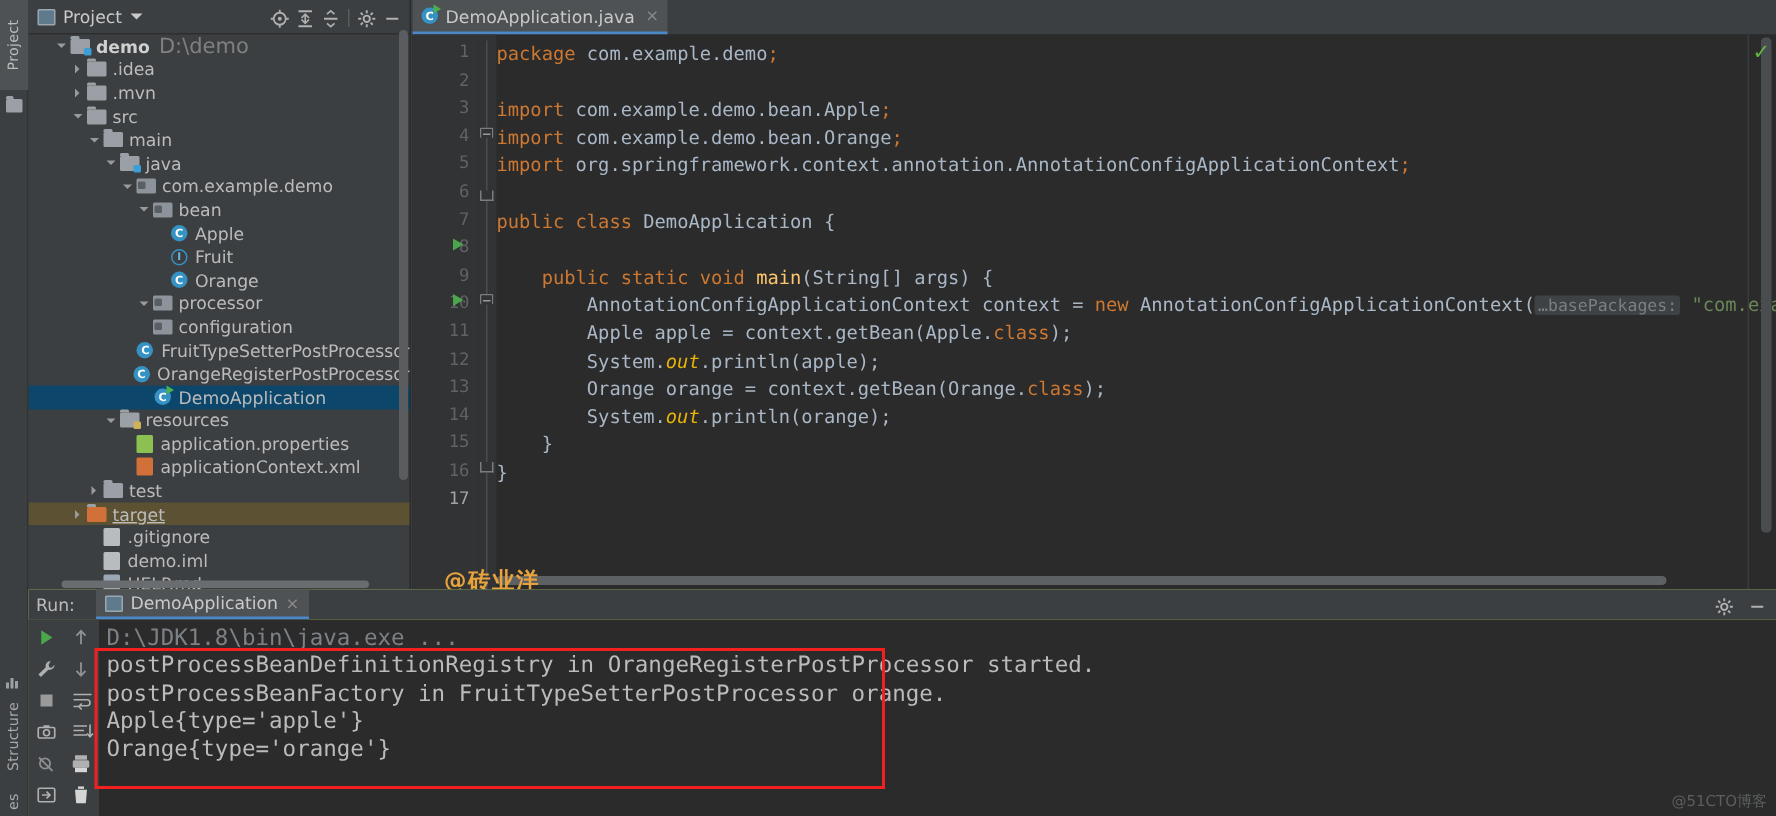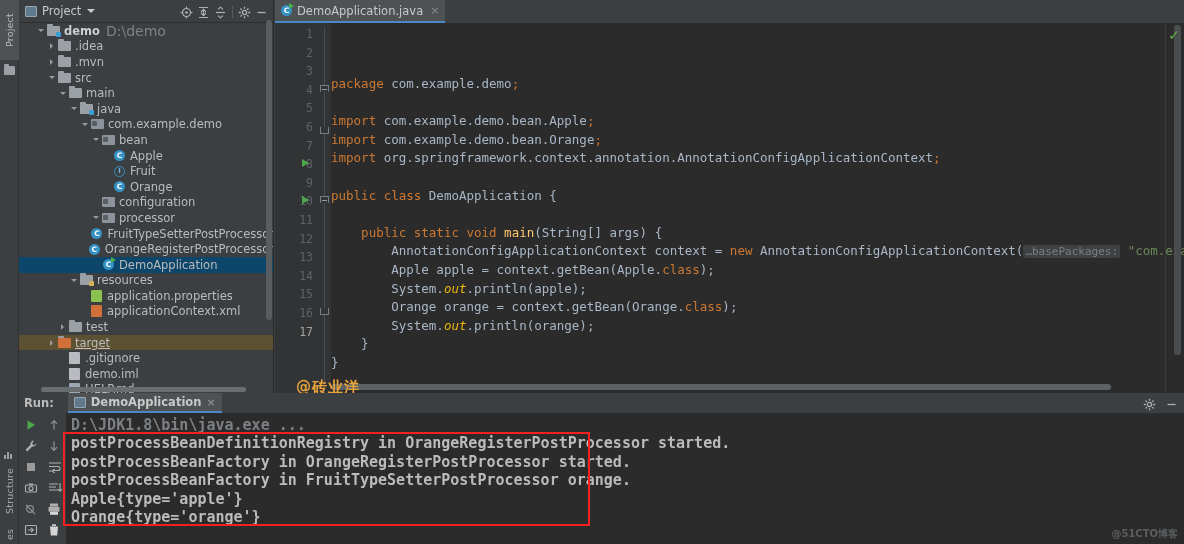--- a/index.html
+++ b/index.html
@@ -172,21 +172,21 @@
   .foldicon.open { border-radius:1px; }
   .foldicon.open:after {
     content:''; position:absolute; left:1px; top:3px; width:5px; height:1px; background:#9a9a9a;
   }
   .foldicon.down { border-bottom:0; height:7px; }
   .foldicon.up   { border-top:0; height:7px; }
 
   .code {
     position:absolute; left:56px; top:0; width:853px; height:100%;
     font-family:"DejaVu Sans Mono", monospace; font-size:12.5px;
-    white-space:pre; color:#a9b7c6;margin-top:48px;
+    white-space:pre; color:#a9b7c6;
   }
   .cl { position:absolute; left:0; height:18.6px; line-height:18.6px; }
   .kw { color:#cc7832; }
   .str { color:#6a8759; }
   .fld { color:#eab308; font-style:italic; }
   .mth { color:#ffc66d; }
   .pln { color:#a9b7c6; }
   .hint {
     background:#3f4244; color:#7a7f82; font-size:11px; padding:0 2px; border-radius:2px;
   }
@@ -198,21 +198,21 @@
   .editor-vscroll { position:absolute; right:3px; top:2px; width:7px; height:330px; background:#4a4d4f; border-radius:3px; }
   .checkmark {
     position:absolute; right:4px; top:5px; color:#62b543; font-size:14px; line-height:1;
   }
   .watermark1 {
     position:absolute; left:21px; bottom:-4px; color:#e8a33d; font-size:15px;
     font-family:"DejaVu Sans", sans-serif; font-weight:bold; letter-spacing:1px;
   }
 
   
-  .runpanel { position:absolute; left:19px; top:393px; width:1165px; height:151px; background:#bef264;font-weight:bold; }
+  .runpanel { position:absolute; left:19px; top:393px; width:1165px; height:151px; background:#bef264; }
   .run-tabbar { height:20px; background:#3c3f41; display:flex; align-items:center; position:relative; }
   .run-label { color:#bbbbbb; font-size:11.5px; margin-left:5px; }
   .run-tab {
     margin-left:14px; height:20px; display:flex; align-items:center; gap:5px;
     padding:0 6px; background:#4e5254; border-bottom:2px solid #4a88c7; font-size:11.5px; color:#c9c9c9;
   }
   .run-tab .ricon {
     width:12px; height:11px; border:1.5px solid #9aa7b0; border-radius:1px; background:#5e7a8c;
   }
   .run-tab .rclose { color:#8a8a8a; font-size:11px; }
@@ -365,29 +365,29 @@
           <span class="tlabel">Fruit</span>
         </div>
         <div class="trow">
           <span style="display:inline-block;width:72px"></span>
           <span class="arrow"></span>
           <span class="ico cls">C</span>
           <span class="tlabel">Orange</span>
         </div>
         <div class="trow">
           <span style="display:inline-block;width:61px"></span>
+          <span class="arrow d"></span>
+          <span class="ico pkg"></span>
+          <span class="tlabel">processor</span>
+        </div>
+        <div class="trow">
+          <span style="display:inline-block;width:61px"></span>
           <span class="arrow"></span>
           <span class="ico pkg"></span>
           <span class="tlabel">configuration</span>
-        </div>
-        <div class="trow">
-          <span style="display:inline-block;width:61px"></span>
-          <span class="arrow d"></span>
-          <span class="ico pkg"></span>
-          <span class="tlabel">processor</span>
         </div>
         <div class="trow">
           <span style="display:inline-block;width:72px"></span>
           <span class="arrow"></span>
           <span class="ico cls">C</span>
           <span class="tlabel">FruitTypeSetterPostProcessor</span>
         </div>
         <div class="trow">
           <span style="display:inline-block;width:72px"></span>
           <span class="arrow"></span>
@@ -592,21 +592,20 @@
             <svg width="14" height="14" viewBox="0 0 14 14">
                 <path d="M3 3.5h8l-.8 9H3.8z" fill="#d5d5d5"></path>
                 <rect x="5" y="1.3" width="4" height="1.6" fill="#d5d5d5"></rect>
               </svg>
           </div>
         </div>
       </div>
       <div class="console" id="console">
           <div class="cline cmd">D:\JDK1.8\bin\java.exe ...</div>
           <div class="cline">postProcessBeanDefinitionRegistry in OrangeRegisterPostProcessor started.</div>
-          <div class="cline">postProcessBeanFactory in OrangeRegisterPostProcessor started.</div>
           <div class="cline">postProcessBeanFactory in FruitTypeSetterPostProcessor orange.</div>
           <div class="cline">Apple{type='apple'}</div>
           <div class="cline">Orange{type='orange'}</div>
         </div>
       <div class="watermark2">@51CTO博客</div>
     </div>
   </div>
 
   <div class="redbox"></div>
 </div>

